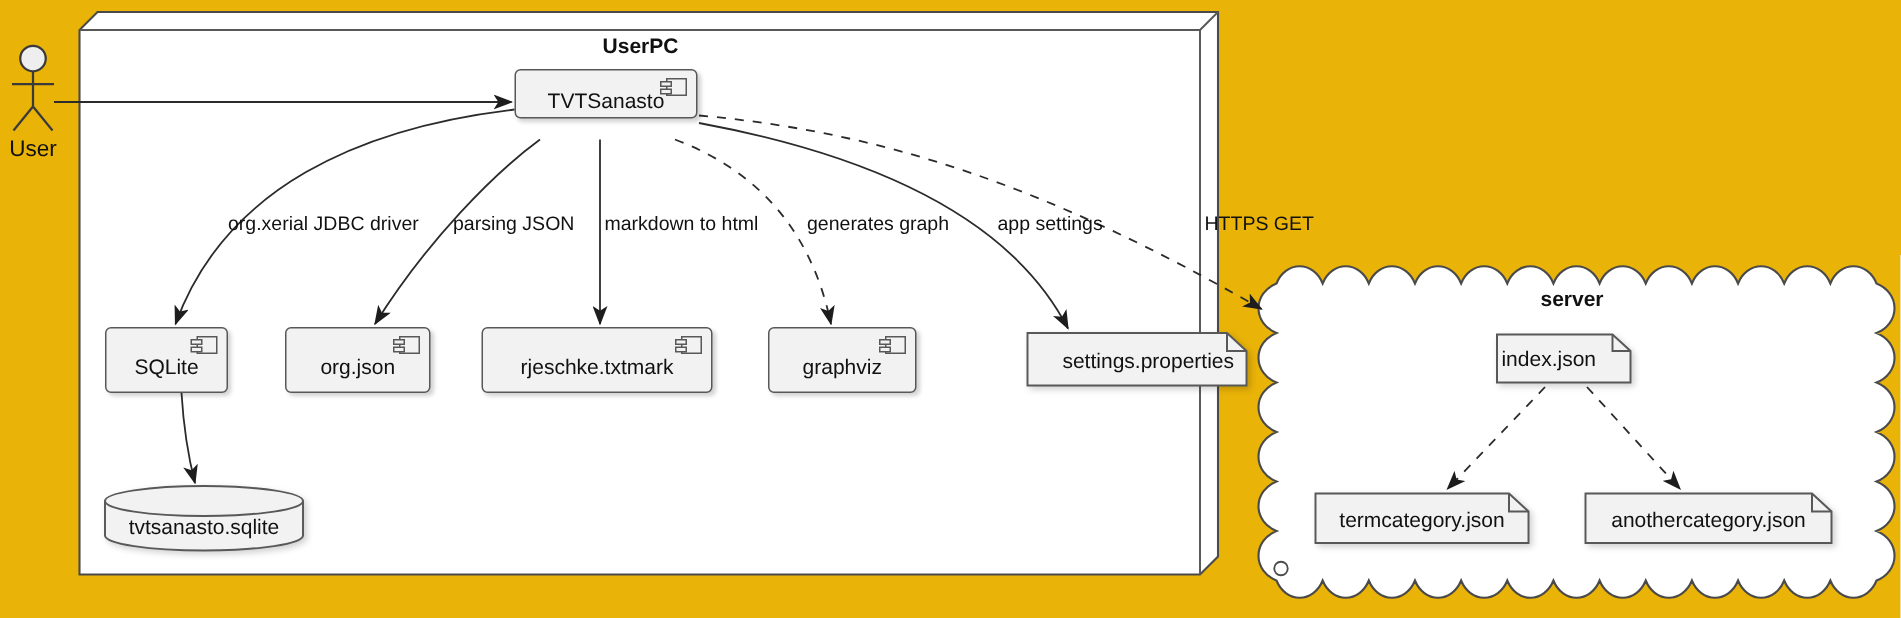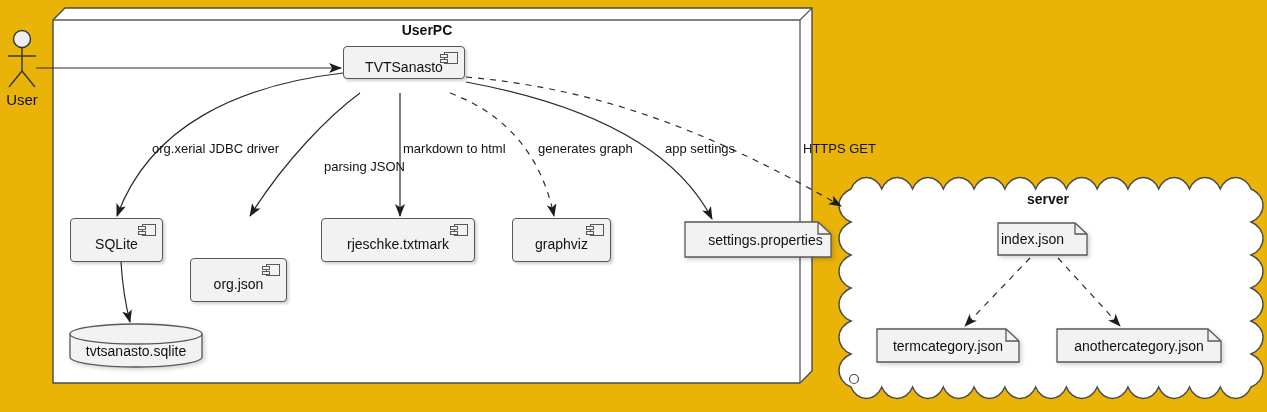--- a/index.html
+++ b/index.html
@@ -98,30 +98,30 @@
 
   <div class="node component" style="left:343px; top:46px; width:122px; height:33px;">
     <svg class="cicon" width="20" height="14" viewBox="0 0 20 14">
       <rect x="5.5" y="1.5" width="13" height="11" fill="#f2f2f2" stroke="#585858"></rect>
       <rect x="1.5" y="3.5" width="7" height="3" fill="#f2f2f2" stroke="#585858"></rect>
       <rect x="1.5" y="8.5" width="7" height="3" fill="#f2f2f2" stroke="#585858"></rect>
     </svg>
     <span class="lbl">TVTSanasto</span>
   </div>
 
-  <div class="node component" style="left:70px; top:218px; width:93px; height:44px;">
+  <div class="node component" style="left:70px; top:218px; width:82px; height:44px;">
     <svg class="cicon" width="20" height="14" viewBox="0 0 20 14">
       <rect x="5.5" y="1.5" width="13" height="11" fill="#f2f2f2" stroke="#585858"></rect>
       <rect x="1.5" y="3.5" width="7" height="3" fill="#f2f2f2" stroke="#585858"></rect>
       <rect x="1.5" y="8.5" width="7" height="3" fill="#f2f2f2" stroke="#585858"></rect>
     </svg>
     <span class="lbl">SQLite</span>
   </div>
 
-  <div class="node component" style="left:190px; top:218px; width:97px; height:44px;margin-top:40px;">
+  <div class="node component" style="left:190px; top:218px; width:97px; height:44px;">
     <svg class="cicon" width="20" height="14" viewBox="0 0 20 14">
       <rect x="5.5" y="1.5" width="13" height="11" fill="#f2f2f2" stroke="#585858"></rect>
       <rect x="1.5" y="3.5" width="7" height="3" fill="#f2f2f2" stroke="#585858"></rect>
       <rect x="1.5" y="8.5" width="7" height="3" fill="#f2f2f2" stroke="#585858"></rect>
     </svg>
     <span class="lbl">org.json</span>
   </div>
 
   <div class="node component" style="left:321px; top:218px; width:154px; height:44px;">
     <svg class="cicon" width="20" height="14" viewBox="0 0 20 14">
@@ -169,19 +169,19 @@
     <svg width="166" height="35" viewBox="0 0 166 35">
       <path class="shape" d="M1,1 L152,1 L165,13 L165,34 L1,34 Z"></path>
       <path class="outline" d="M152,1 L152,13 L165,13"></path>
     </svg>
     <span class="lbl">anothercategory.json</span>
   </div>
 
   <div class="db-label" style="left:70px; top:343px; width:132px;">tvtsanasto.sqlite</div>
 
   <div class="edge-label" style="left:152px; top:141px;">org.xerial JDBC driver</div>
-  <div class="edge-label" style="left:324px; top:141px;margin-top:18px;">parsing JSON</div>
+  <div class="edge-label" style="left:302px; top:141px;">parsing JSON</div>
   <div class="edge-label" style="left:403px; top:141px;">markdown to html</div>
   <div class="edge-label" style="left:538px; top:141px;">generates graph</div>
   <div class="edge-label" style="left:665px; top:141px;">app settings</div>
   <div class="edge-label" style="left:803px; top:141px;">HTTPS GET</div>
 
 </div>
 
 </body></html>

